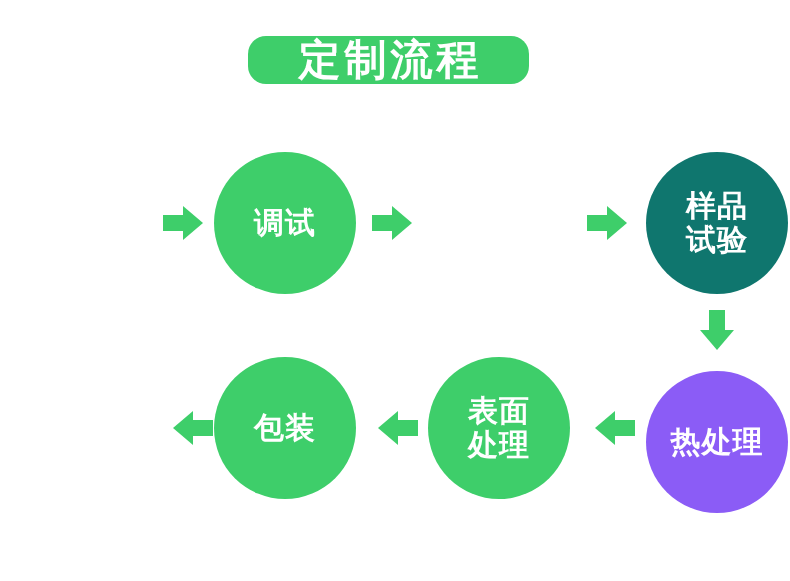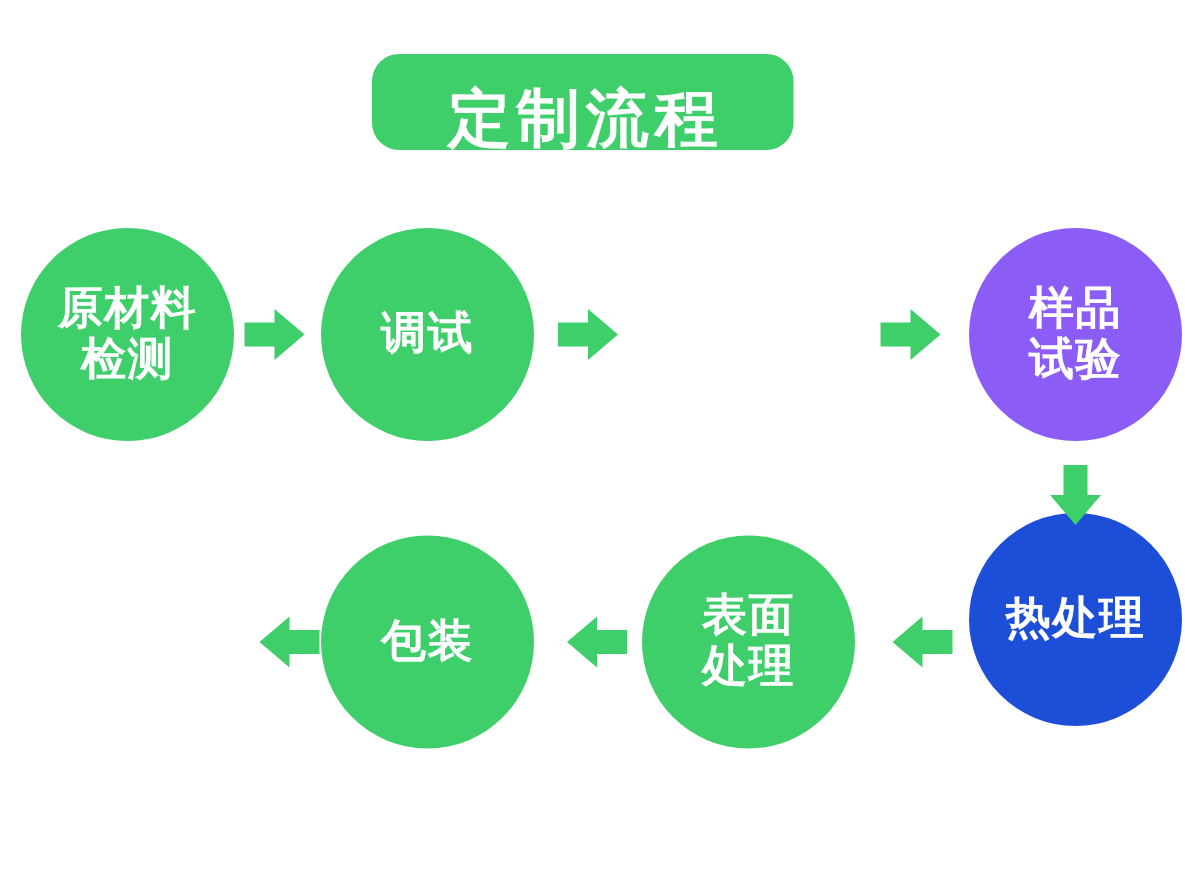--- a/index.html
+++ b/index.html
@@ -20,25 +20,25 @@
     left: 0; top: 0;
     width: 790px;
     height: 581px;
   }
 
   .title-badge {
     position: absolute;
     left: 248px;
     top: 36px;
     width: 281px;
-    height: 64px;
+    height: 48px;
     background: #3ECE6A;
     border-radius: 18px;
     display: flex;
-    align-items: flex-end;
+    align-items: center;
     justify-content: center;
     box-sizing: border-box;
   }
   .title-badge .title-text {
     color: #ffffff;
     font-size: 42px;
     font-weight: bold;
     letter-spacing: 4px;
     line-height: 1;
     padding-left: 4px;
@@ -113,32 +113,28 @@
     border-top: 20px solid #3ECE6A;
   }
 </style>
 </head>
 <body>
 
 <div id="diagram">
     <div class="title-badge">
       <span class="title-text">定制流程</span>
     </div>
-    <div class="node" style="left: 14px; top: 152px; width: 142px; height: 142px; background: rgb(62, 206, 106);">
-      <span class="node-label">原材料
-检测</span>
-    </div>
     <div class="node" style="left: 214px; top: 152px; width: 142px; height: 142px; background: rgb(62, 206, 106);">
       <span class="node-label">调试</span>
     </div>
-    <div class="node" style="left: 646px; top: 152px; width: 142px; height: 142px; background: #8b5cf6;">
+    <div class="node" style="left: 646px; top: 152px; width: 142px; height: 142px; background: #0f766e;">
       <span class="node-label">样品
 试验</span>
     </div>
-    <div class="node" style="left: 646px; top: 342px; width: 142px; height: 142px; background: #1d4ed8;">
+    <div class="node" style="left: 646px; top: 371px; width: 142px; height: 142px; background: #8b5cf6;">
       <span class="node-label">热处理</span>
     </div>
     <div class="node" style="left: 428px; top: 357px; width: 142px; height: 142px; background: rgb(62, 206, 106);">
       <span class="node-label">表面
 处理</span>
     </div>
     <div class="node" style="left: 214px; top: 357px; width: 142px; height: 142px; background: rgb(62, 206, 106);">
       <span class="node-label">包装</span>
     </div>
     <div class="arrow right" style="left: 163px; top: 206px; width: 42px; height: 34px;">

